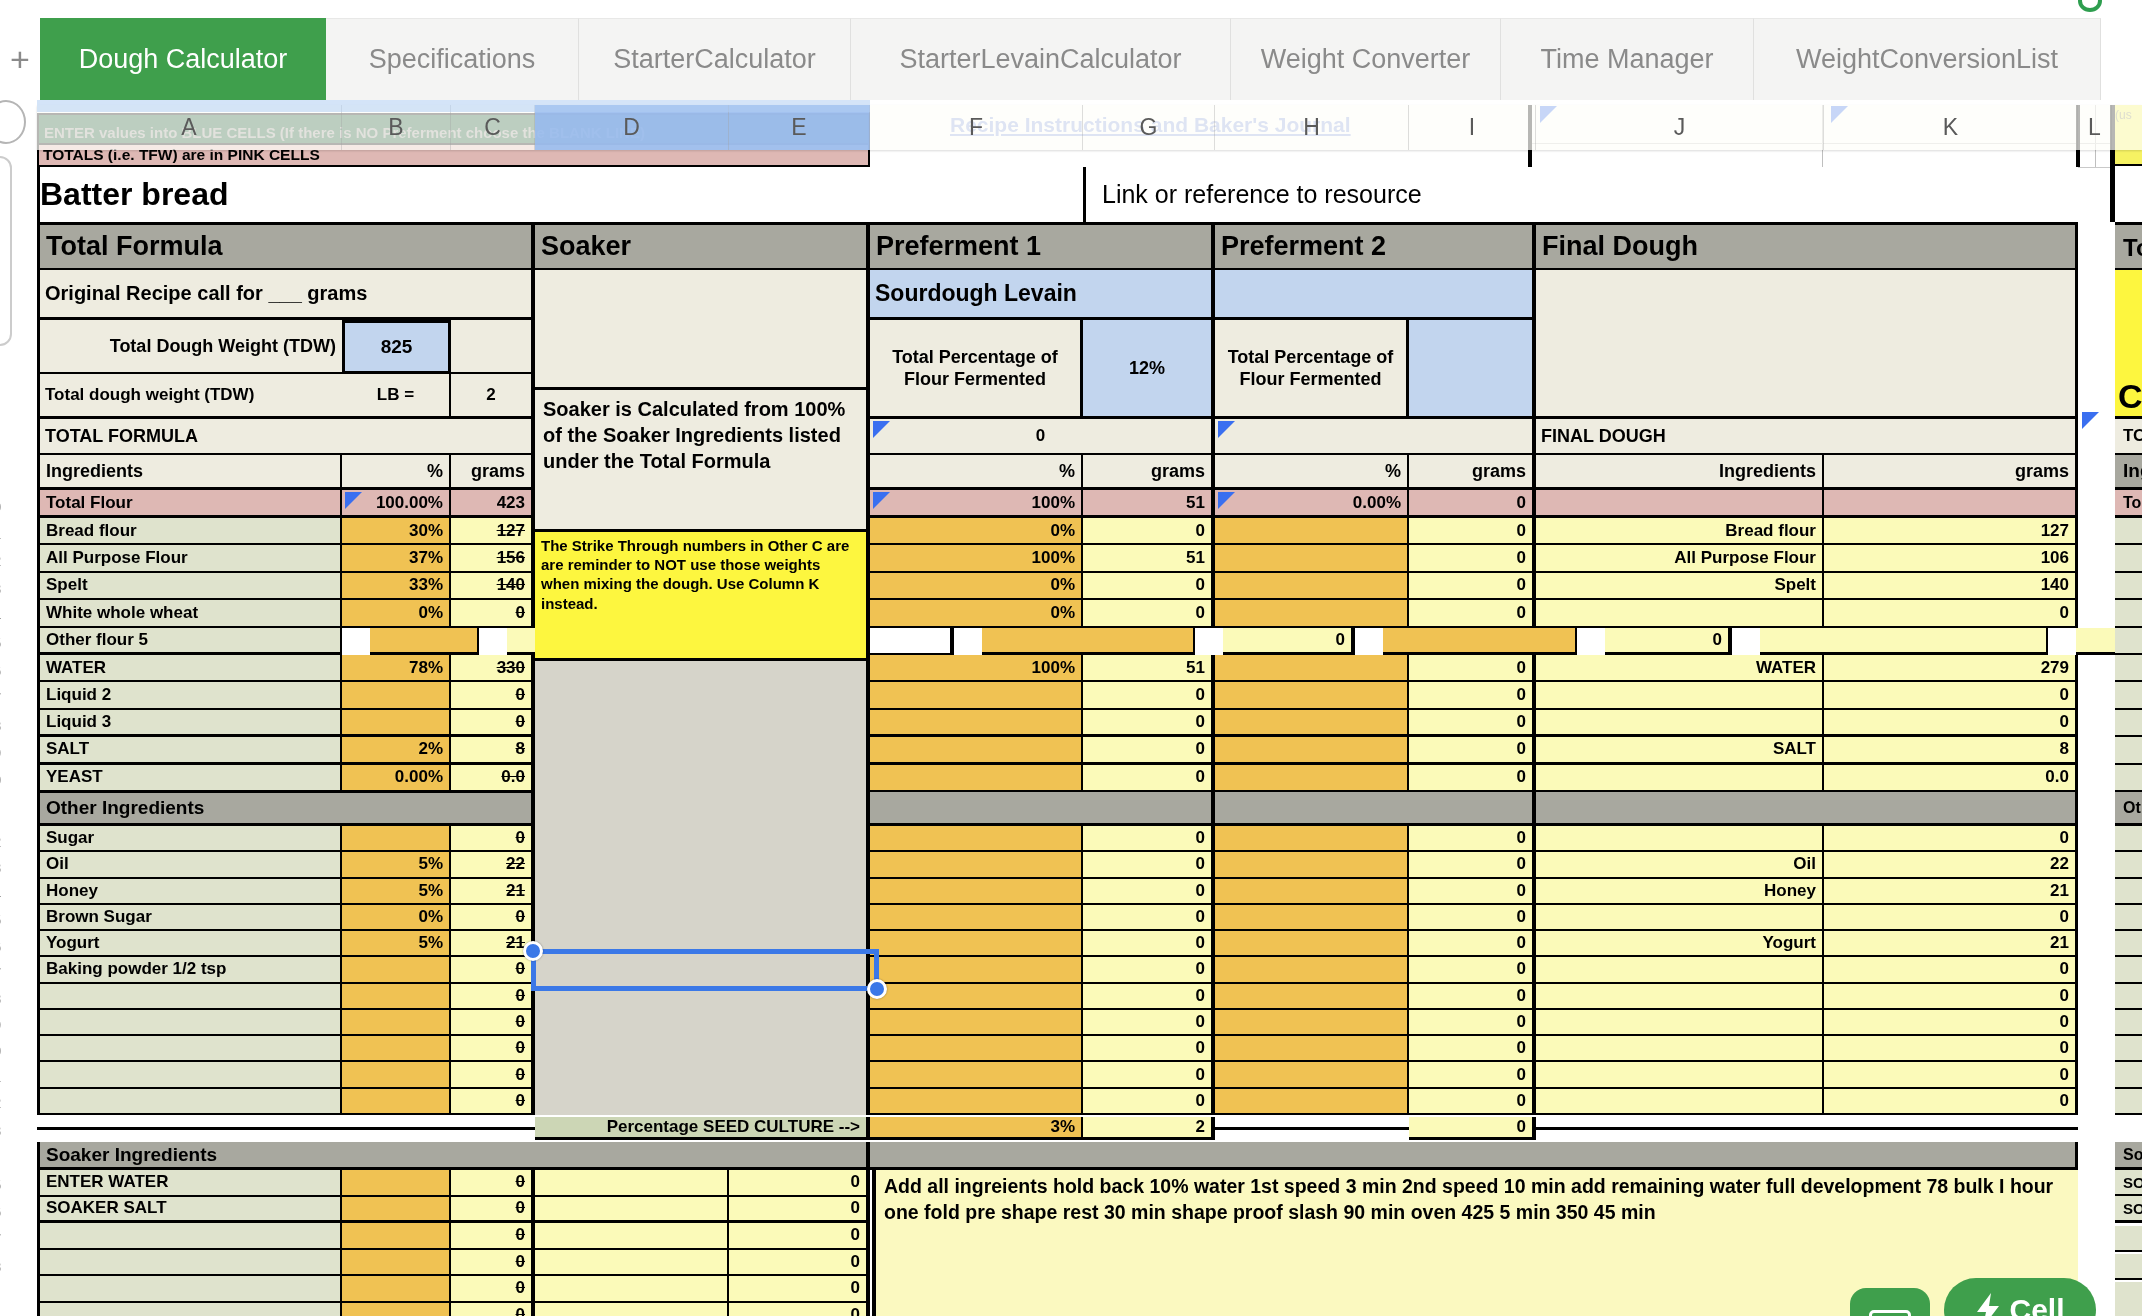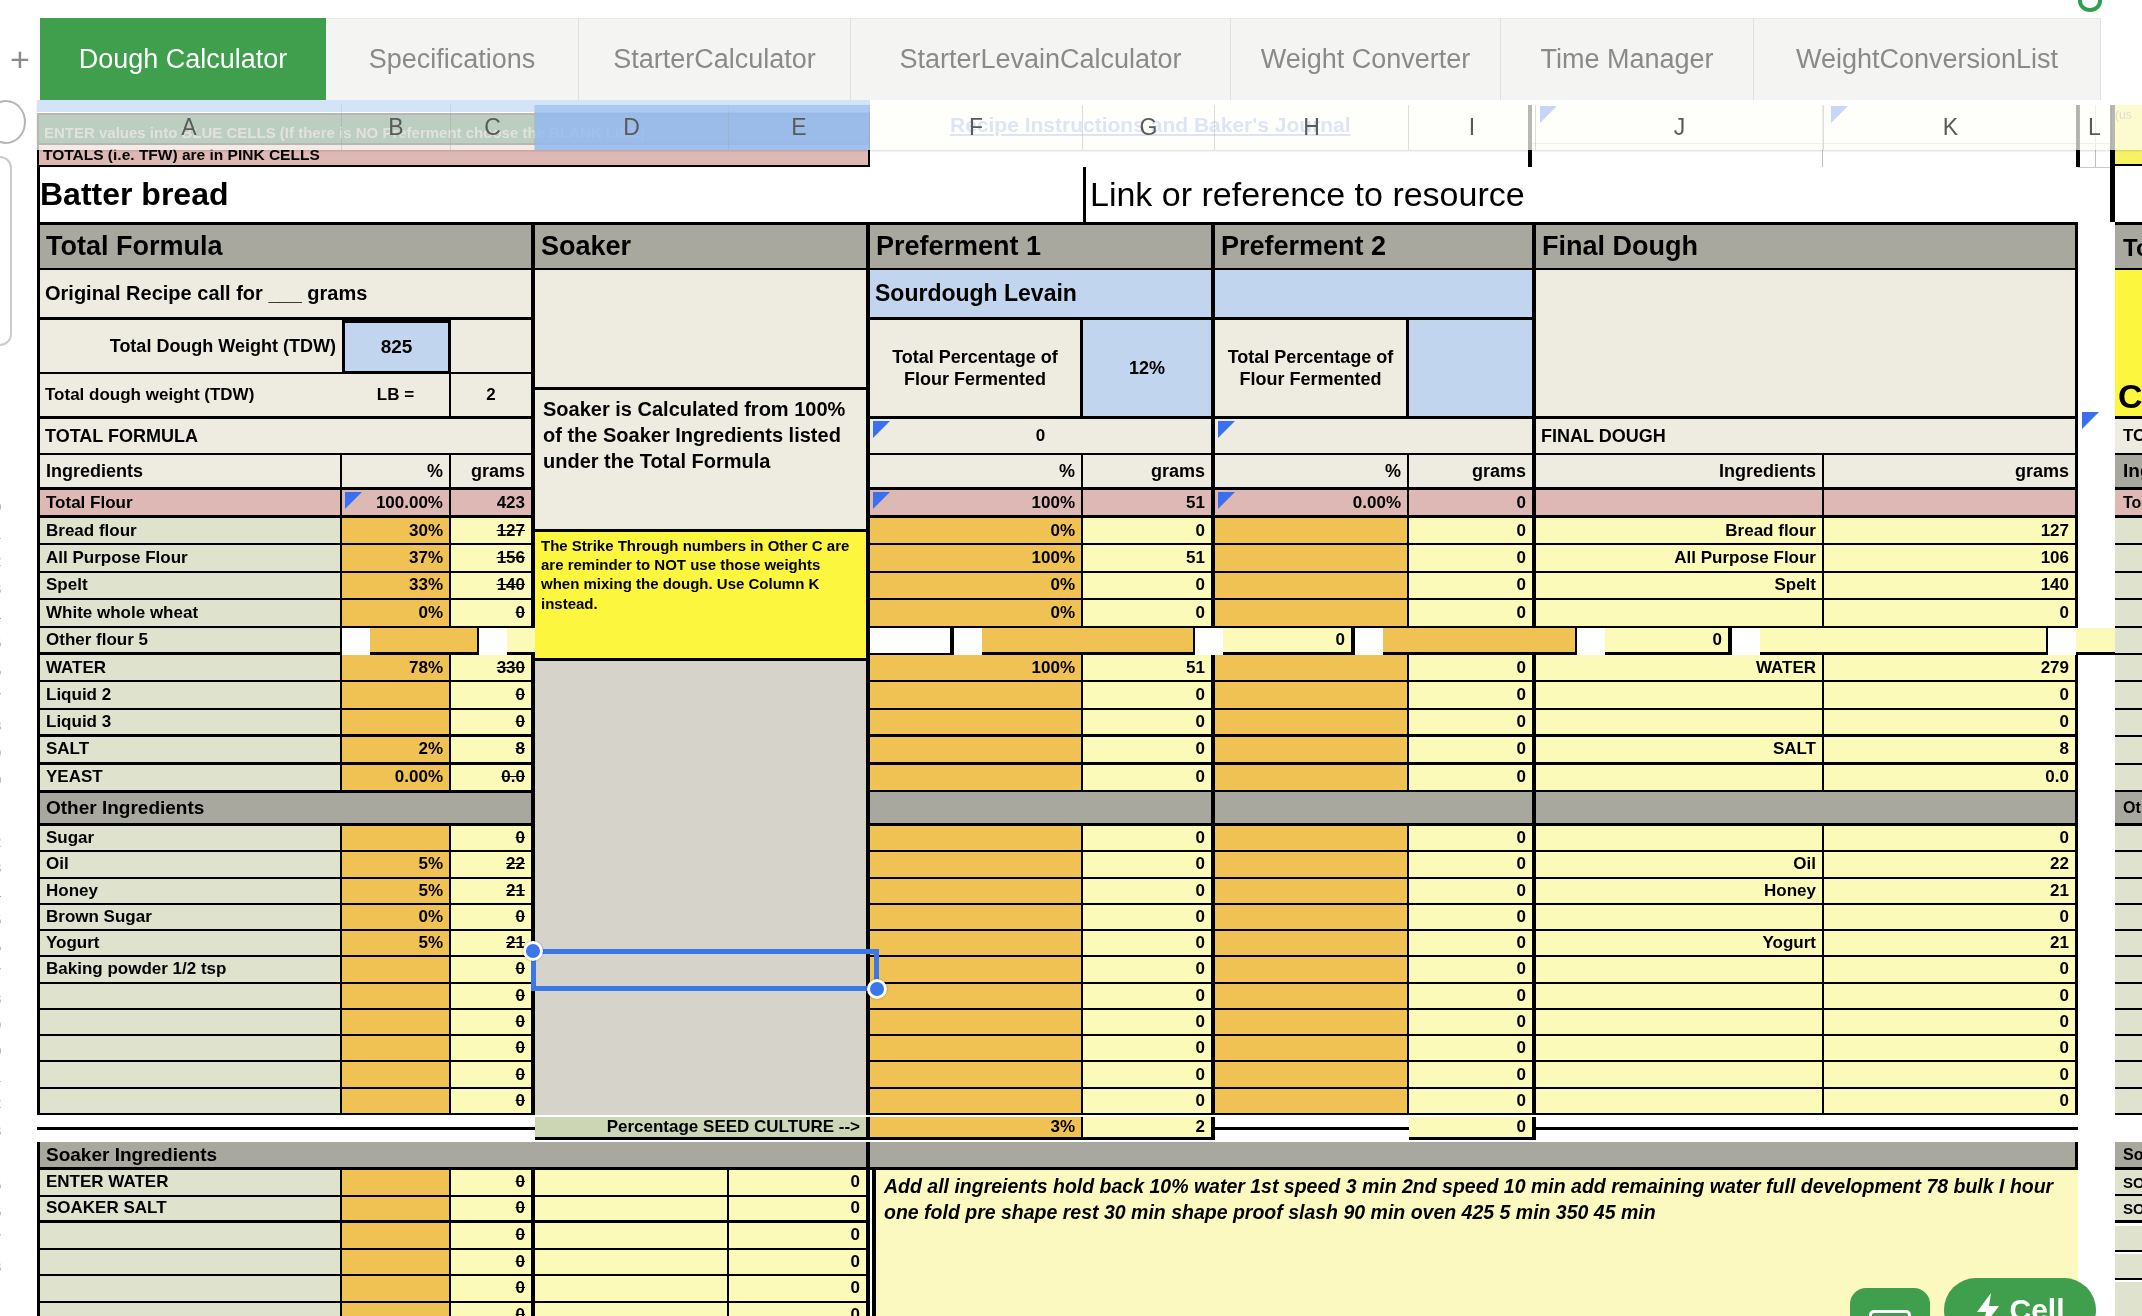--- a/index.html
+++ b/index.html
@@ -144,21 +144,21 @@
 
     <div class="abs flexc" style="left:37px;top:43px;width:833px;height:24px;background:#deb8b4;border:2px solid #000;">
       <span class="bold" style="font-size:15.5px;padding-left:4px;white-space:nowrap;"><span>TOTALS (i.e. TFW) are in </span><span style="font-weight:800;">PINK CELLS</span></span>
     </div>
 
     <div class="abs" style="left:37px;top:67px;width:2041px;height:55px;background:#fff;border-left:3px solid #000;"></div>
     <div class="abs flexc" style="left:40px;top:67px;width:800px;height:55px;">
       <span class="bold" style="font-size:32px;">Batter bread</span>
     </div>
     <div class="abs flexc" style="left:1083px;top:67px;width:700px;height:55px;border-left:3px solid #000;">
-      <span style="font-size:34px;padding-left:4px;">Link or reference to resource</span>
+      <span style="font-size:25px;padding-left:16px;">Link or reference to resource</span>
     </div>
 
     <div class="abs grow" style="left:37px;top:122px;height:48px;">
       <div class="gc c-gray" style="width:498px;border-left:3px solid #000;border-top:3px solid #000;border-right:4px solid #000;font-size:27px;">Total Formula</div>
       <div class="gc c-gray" style="width:335px;border-top:3px solid #000;border-right:4px solid #000;font-size:27px;">Soaker</div>
       <div class="gc c-gray" style="width:345px;border-top:3px solid #000;border-right:4px solid #000;font-size:27px;">Preferment 1</div>
       <div class="gc c-gray" style="width:321px;border-top:3px solid #000;border-right:4px solid #000;font-size:27px;">Preferment 2</div>
       <div class="gc c-gray" style="width:542px;border-top:3px solid #000;border-right:3px solid #000;font-size:27px;">Final Dough</div>
     </div>
 
@@ -561,21 +561,21 @@
         <div class="grow" style="height: 26.5px;">
           <div class="gc c-sage wA"></div>
           <div class="gc c-orange wB right"></div>
           <div class="gc c-pale wC right strike">0</div>
           <div class="gc c-pale right" style="width: 194px;"></div>
           <div class="gc c-pale right" style="width: 141px; border-right: 4px solid rgb(0, 0, 0);">0</div>
         </div>
       </div>
 
     <div class="abs" style="left:872px;top:1070px;width:1206px;height:146px;background:#fbf9c0;border-left:4px solid #000;z-index:20;">
-      <div class="bold" style="font-size:19.5px;padding:3px 8px;line-height:1.35;font-style:italic;">Add all ingreients hold back 10% water 1st speed 3 min 2nd speed 10 min add remaining water full development 78 bulk I hour one fold pre shape rest 30 min shape proof slash 90 min oven 425 5 min 350 45 min</div>
+      <div class="bold" style="font-size:19.5px;padding:3px 8px;line-height:1.35;">Add all ingreients hold back 10% water 1st speed 3 min 2nd speed 10 min add remaining water full development 78 bulk I hour one fold pre shape rest 30 min shape proof slash 90 min oven 425 5 min 350 45 min</div>
     </div>
 
     <div class="abs" style="left:535px;top:170px;width:335px;height:120px;background:#eeece0;border-right:4px solid #000;border-bottom:3px solid #000;z-index:10;"></div>
     <div class="abs" style="left:535px;top:290px;width:335px;height:142px;background:#eeece0;border-right:4px solid #000;border-bottom:3px solid #000;z-index:10;">
       <div class="bold" style="font-size:20px;padding:6px 8px;line-height:1.3;">Soaker is Calculated from 100% of the Soaker Ingredients listed under the Total Formula</div>
     </div>
     <div class="abs" style="left:535px;top:432px;width:335px;height:129px;background:#fdf63f;border-right:4px solid #000;border-bottom:3px solid #000;z-index:10;">
       <div style="font-size:15px;padding:4px 6px;line-height:1.28;font-weight:600;"><span>The Strike Through numbers in Other C are are reminder to NOT use those weights when mixing the dough. </span><span class="bold">Use Column K instead.</span></div>
     </div>
     <div class="abs" style="left:535px;top:561px;width:335px;height:454px;background:#d6d4ca;border-right:4px solid #000;z-index:10;"></div>

